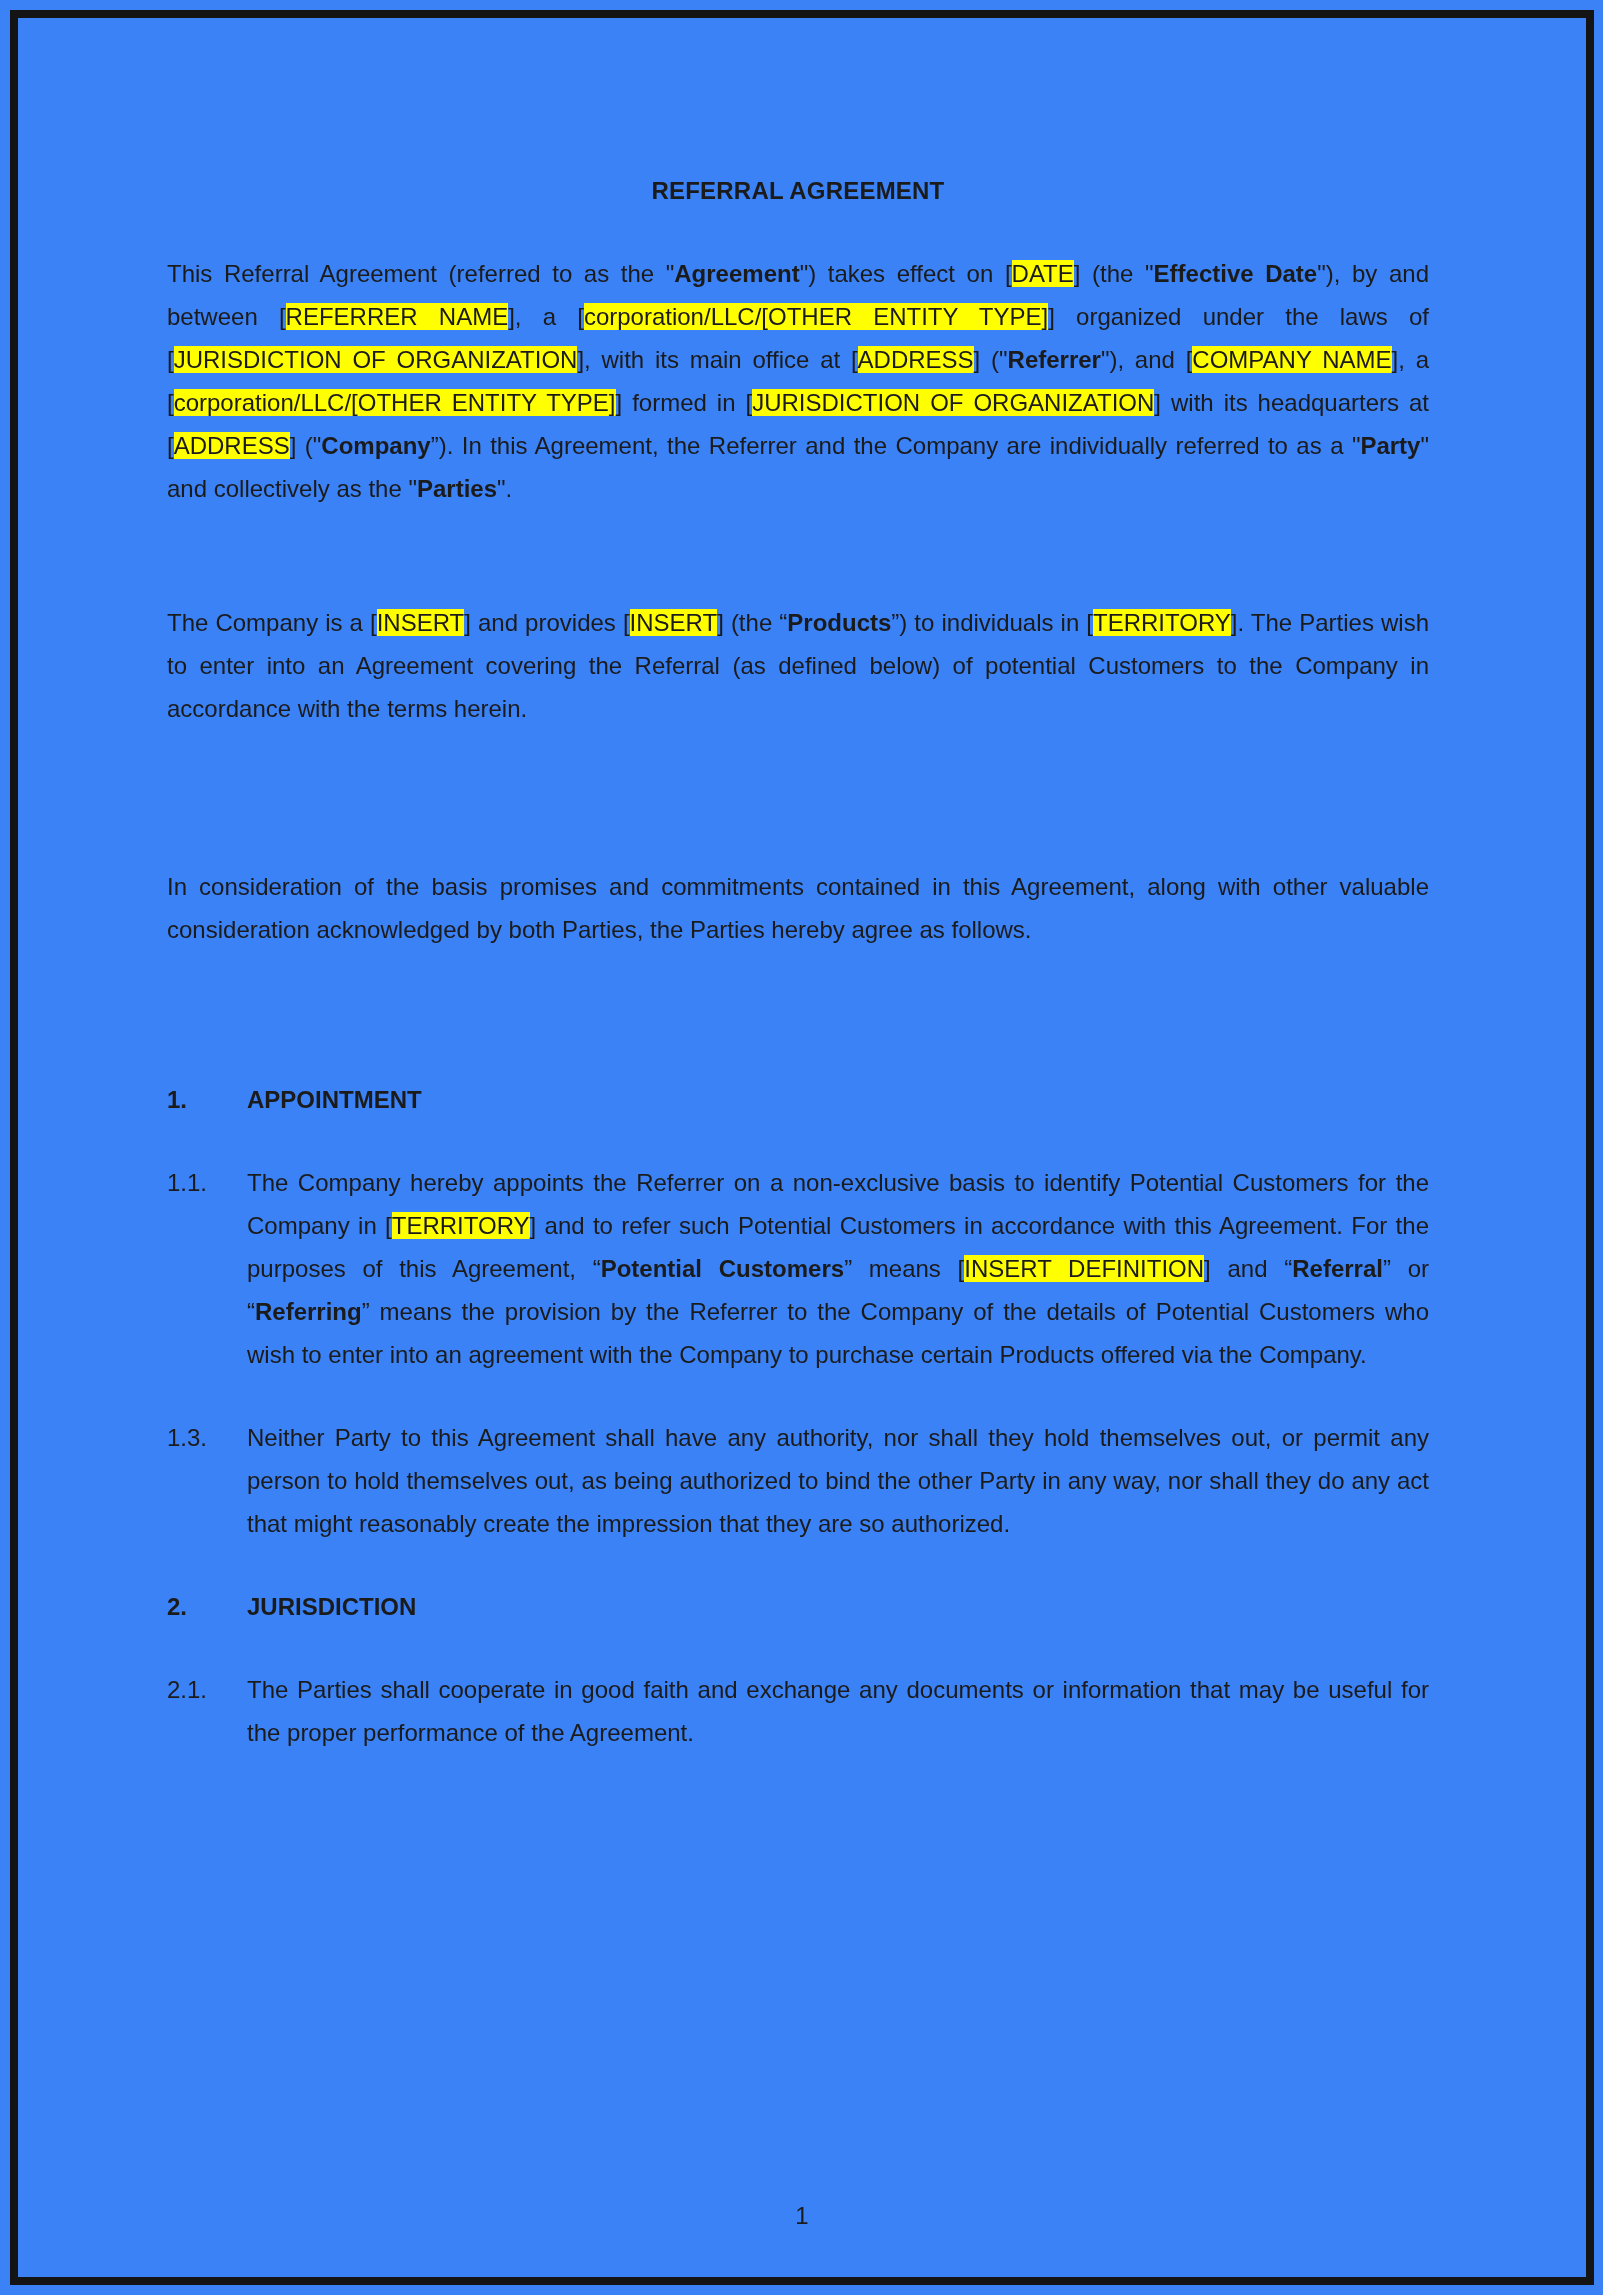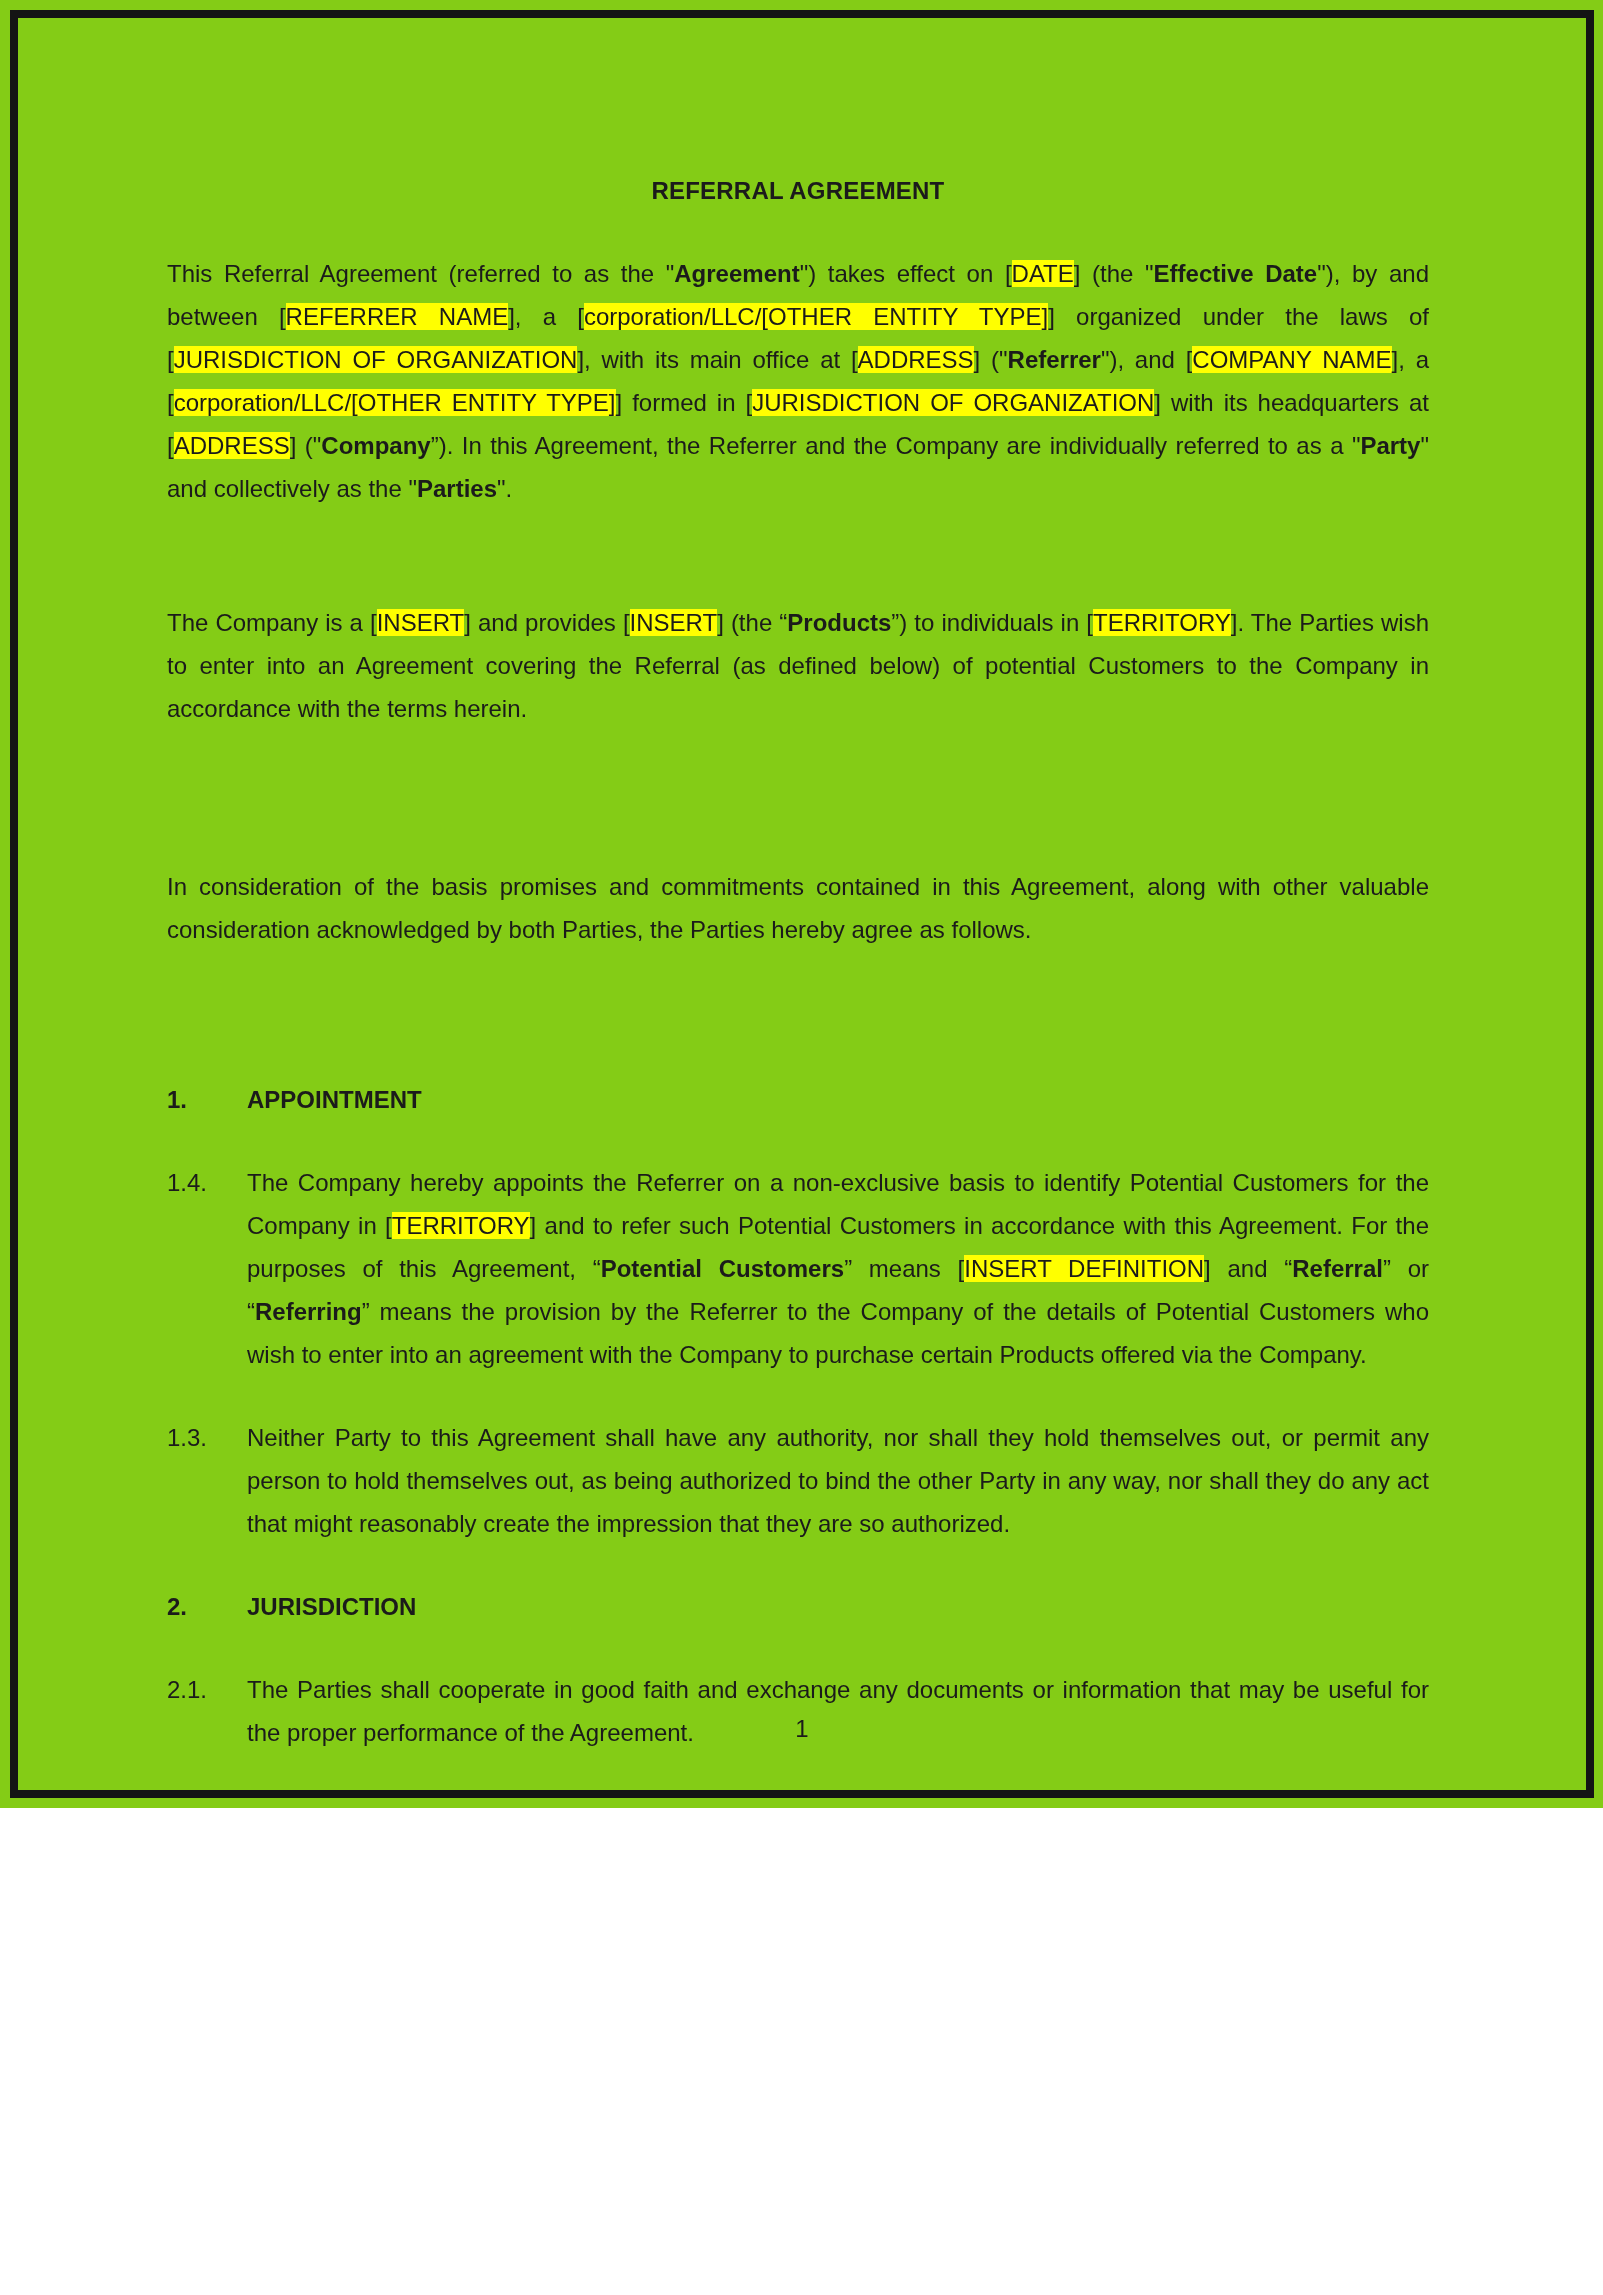--- a/index.html
+++ b/index.html
@@ -4,22 +4,22 @@
 <style>
   * { box-sizing: border-box; }
   html, body {
     margin: 0;
     padding: 0;
     background: #ffffff;
   }
   .page {
     position: relative;
     width: 1604px;
-    height: 1808px;
-    background: #84cc16;
+    height: 2295px;
+    background: #3b82f6;
     font-family: "Liberation Sans", "DejaVu Sans", sans-serif;
     color: #1b1b1b;
     overflow: hidden;
   }
   .frame {
     position: absolute;
     inset: 10px;
     border: 8.4px solid #141414;
     pointer-events: none;
   }
@@ -93,21 +93,21 @@
         <div class="spacer" style="height: 43px;"></div>
         <p class="para"><span>The Company is a [</span><span class="hl">INSERT</span><span>] and provides [</span><span class="hl">INSERT</span><span>] (the “</span><span class="bold">Products</span><span>”) to individuals in [</span><span class="hl">TERRITORY</span><span>]. The Parties wish to enter into an Agreement covering the Referral (as defined below) of potential Customers to the Company in accordance with the terms herein.</span></p>
         <div class="spacer" style="height: 87px;"></div>
         <p class="para"><span>In consideration of the basis promises and commitments contained in this Agreement, along with other valuable consideration acknowledged by both Parties, the Parties hereby agree as follows.</span></p>
         <div class="spacer" style="height: 87px;"></div>
         <div class="numbered heading">
           <span class="num">1.</span>
           <div class="body"><span>APPOINTMENT</span></div>
         </div>
         <div class="numbered">
-          <span class="num">1.4.</span>
+          <span class="num">1.1.</span>
           <div class="body"><span>The Company hereby appoints the Referrer on a non-exclusive basis to identify Potential Customers for the Company in [</span><span class="hl">TERRITORY</span><span>] and to refer such Potential Customers in accordance with this Agreement. For the purposes of this Agreement, “</span><span class="bold">Potential Customers</span><span>” means [</span><span class="hl">INSERT DEFINITION</span><span>] and “</span><span class="bold">Referral</span><span>” or “</span><span class="bold">Referring</span><span>” means the provision by the Referrer to the Company of the details of Potential Customers who wish to enter into an agreement with the Company to purchase certain Products offered via the Company.</span></div>
         </div>
         <div class="numbered">
           <span class="num">1.3.</span>
           <div class="body"><span>Neither Party to this Agreement shall have any authority, nor shall they hold themselves out, or permit any person to hold themselves out, as being authorized to bind the other Party in any way, nor shall they do any act that might reasonably create the impression that they are so authorized.</span></div>
         </div>
         <div class="numbered heading">
           <span class="num">2.</span>
           <div class="body"><span>JURISDICTION</span></div>
         </div>

